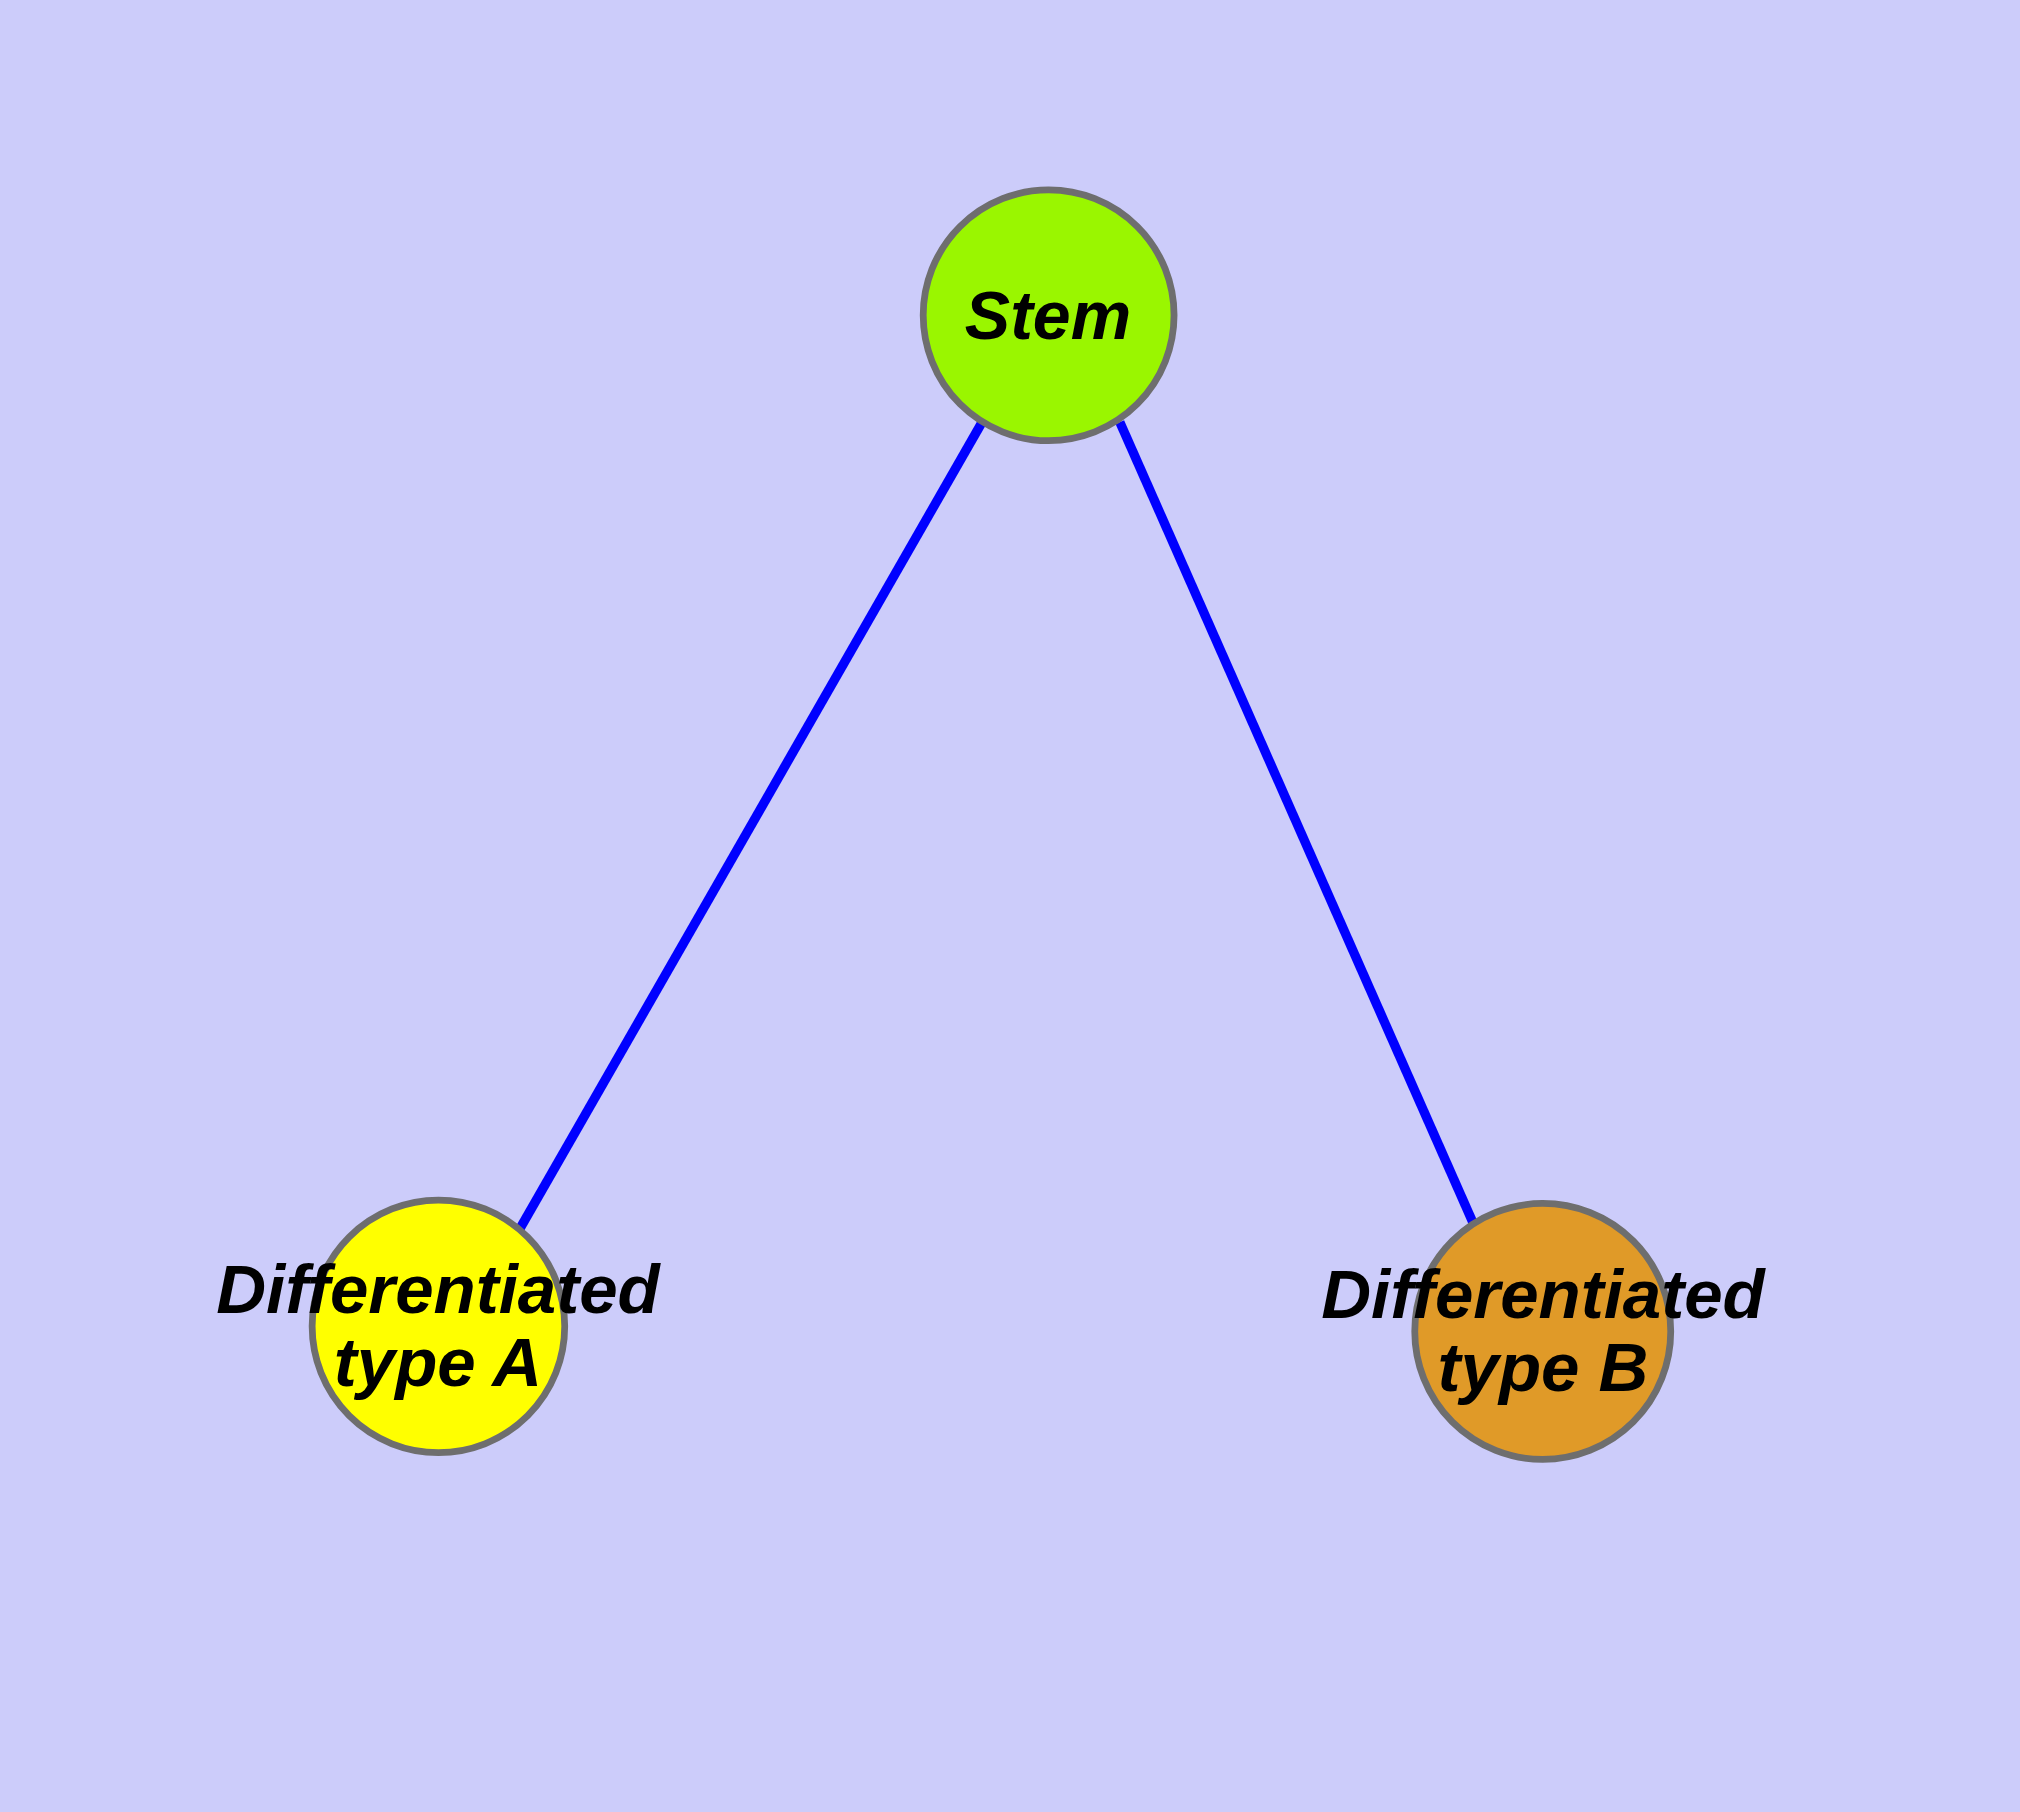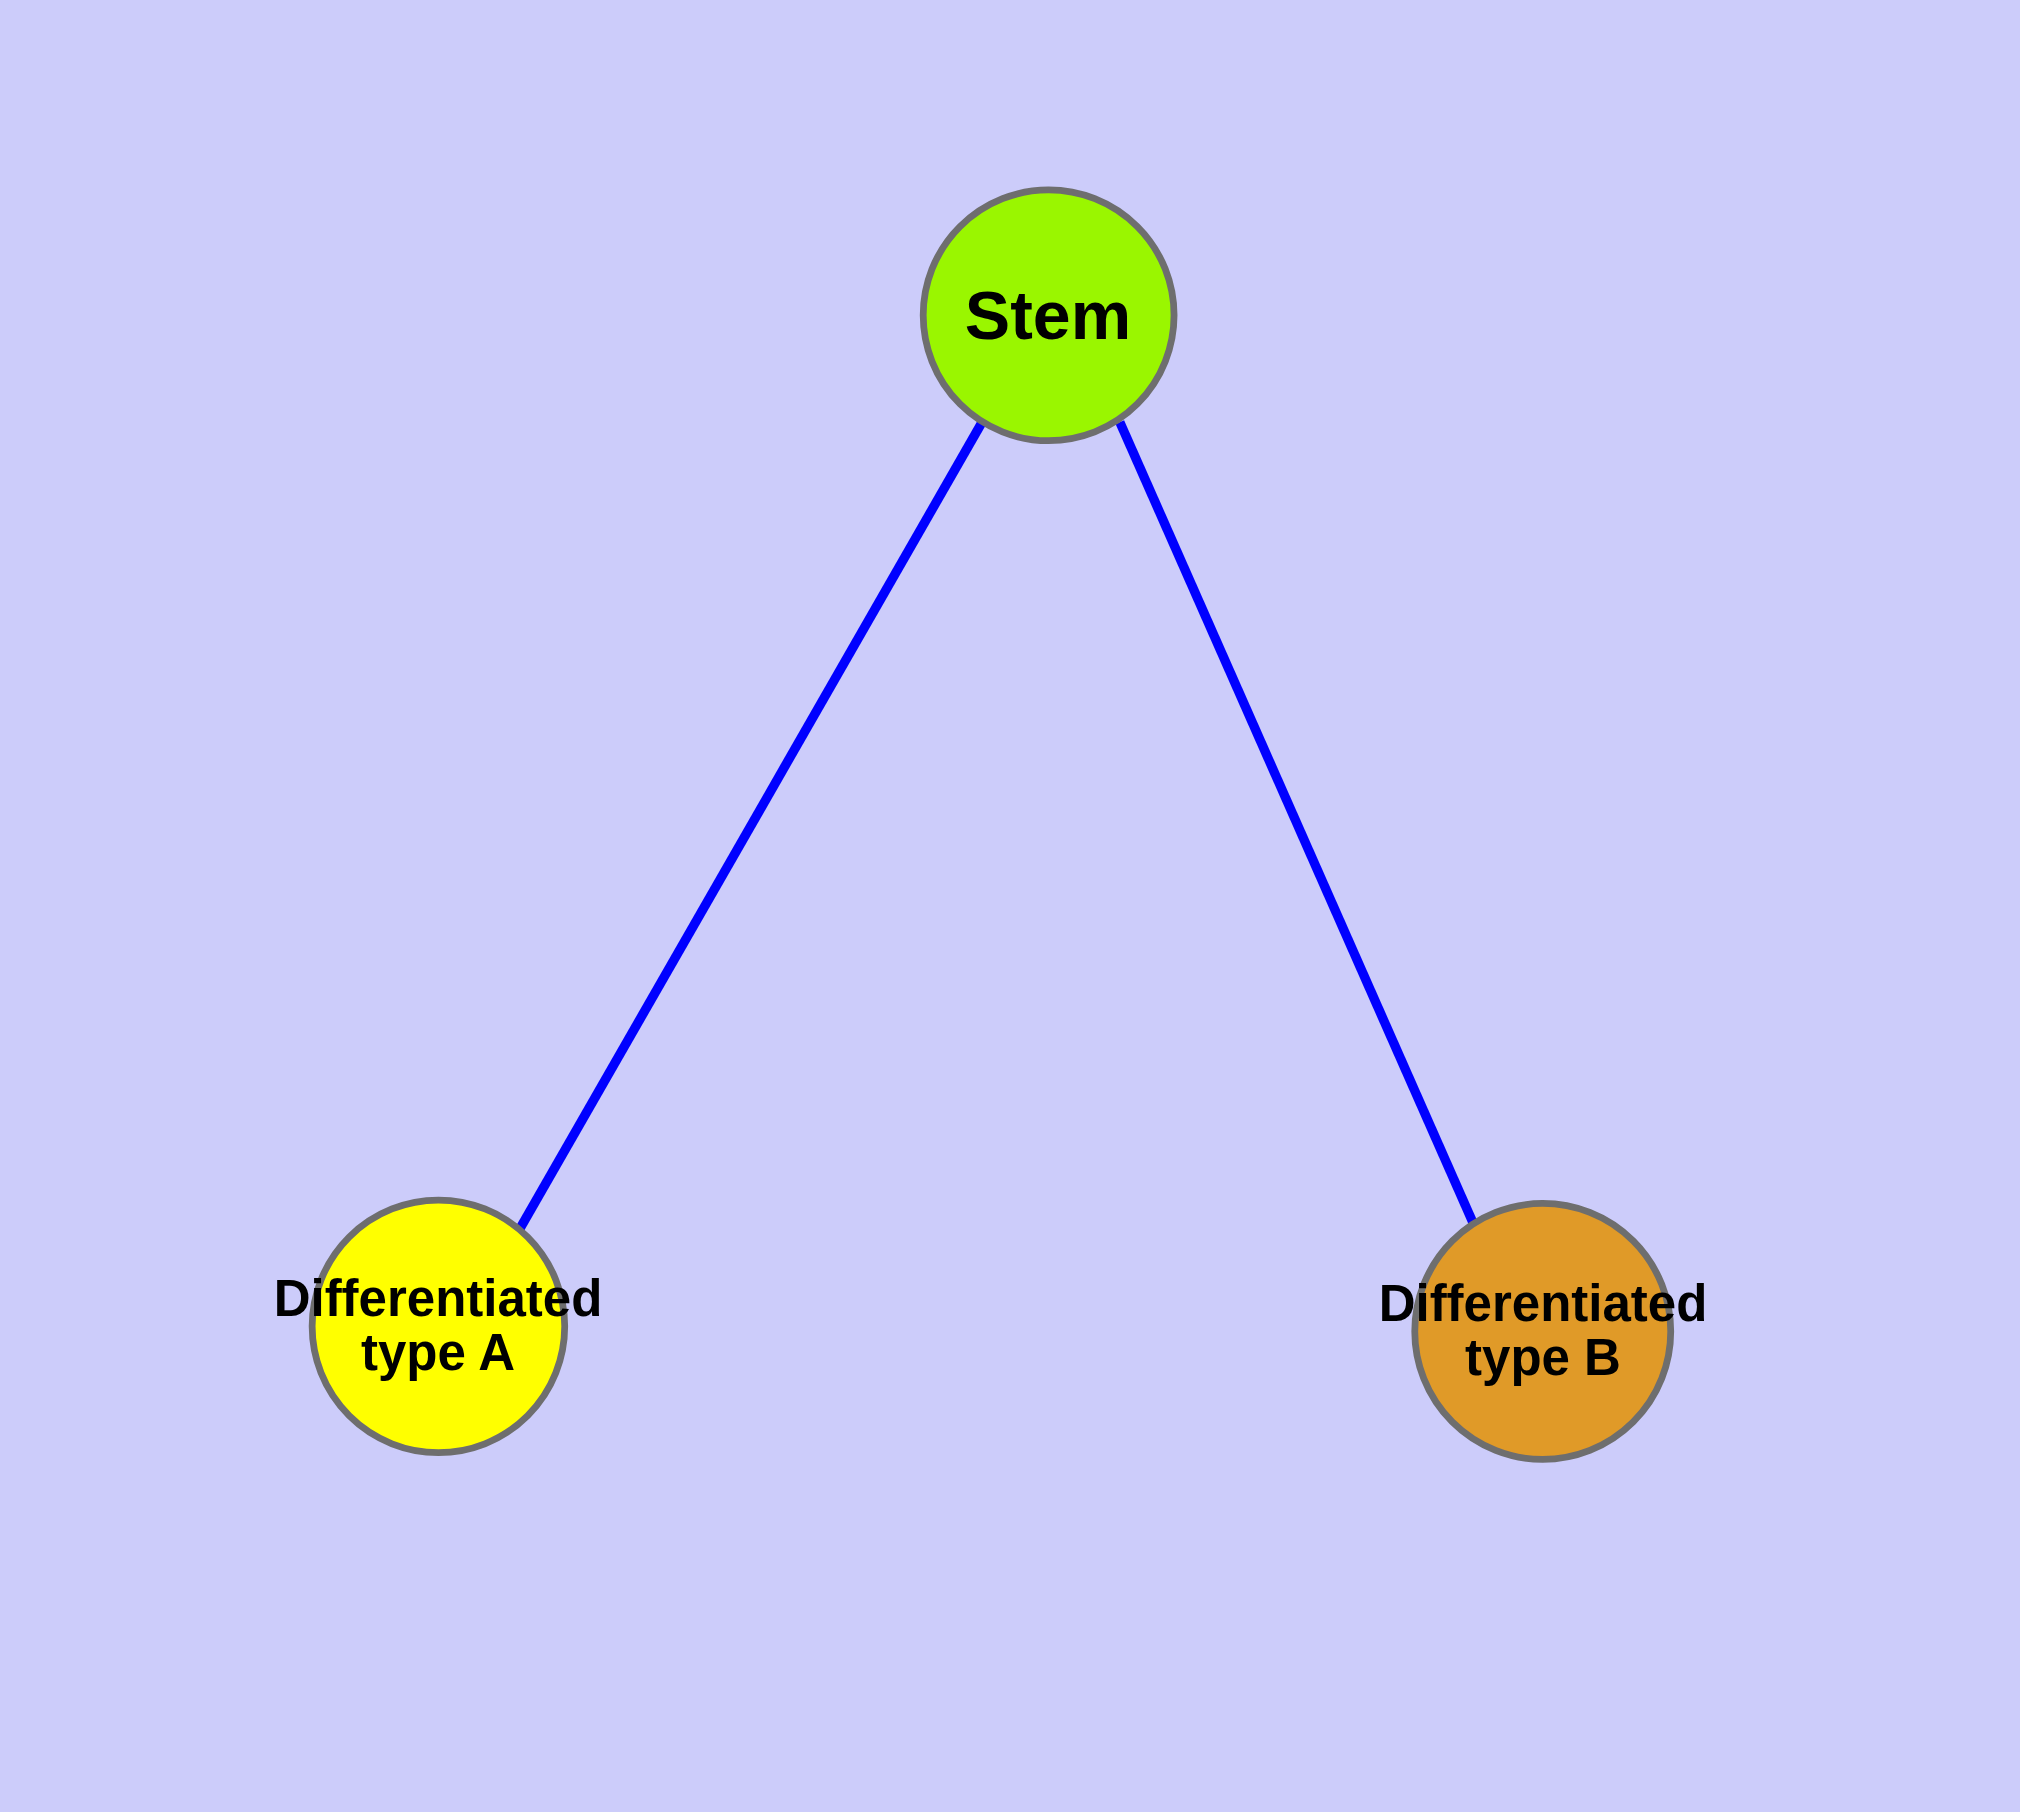--- a/index.html
+++ b/index.html
@@ -25,23 +25,24 @@
   .node-label {
     position: absolute;
     text-align: center;
     font-family: "Liberation Sans", sans-serif;
     font-weight: bold;
     color: #000000;
     white-space: pre;
     line-height: 1.06;
     pointer-events: none;
     transform: translate(-50%, -50%);
+    font-style: italic;
   }
   .node-label.small { font-size: 68px; }
-  .node-label.two-line { font-size: 51px; }
+  .node-label.two-line { font-size: 69px; }
 </style>
 </head>
 <body>
 
 <div id="canvas">
 
   <svg id="graph-svg" viewBox="0 0 2384 2138" xmlns="http://www.w3.org/2000/svg">
     <g id="edge-layer">
         <line x1="1158" y1="499" x2="613" y2="1450" stroke="#0000ff" stroke-width="11" stroke-linecap="butt"></line>
         <line x1="1321" y1="498" x2="1740" y2="1448" stroke="#0000ff" stroke-width="11" stroke-linecap="butt"></line>

